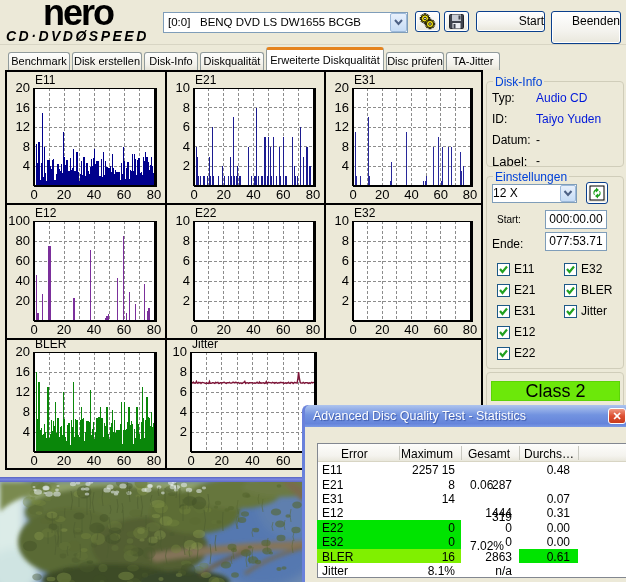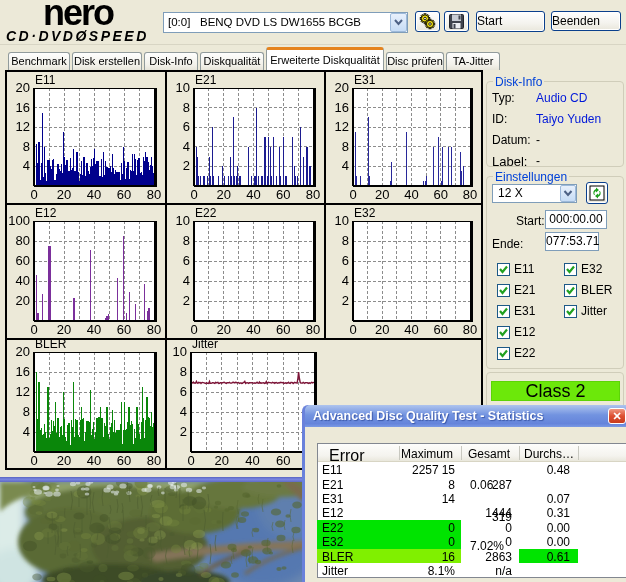--- a/index.html
+++ b/index.html
@@ -1,20 +1,20 @@
 <!DOCTYPE html>
 <html><head><meta charset="utf-8">
 <style>
 * { margin:0; padding:0; box-sizing:border-box; }
 body { width:626px; height:582px; overflow:hidden; position:relative;
   font-family:"Liberation Sans", sans-serif; background:#ece9d8; }
 .abs { position:absolute; }
 .btn { position:absolute; border:1px solid #0a3f8c; border-radius:3px;
   background:linear-gradient(#fff,#f4f3ee 60%,#e9e7dc); font-size:12px;
-  text-align:left; color:#000; box-shadow:inset 0 0 0 1px #fff; }
+  text-align:right; color:#000; box-shadow:inset 0 0 0 1px #fff; }
 .tab { position:absolute; top:52px; height:18px; border:1px solid #919b9c; border-bottom:none;
   border-radius:3px 3px 0 0; background:linear-gradient(#fefefd,#f2f1ea 70%,#e6e4d8);
   font-size:11px; text-align:center; line-height:17px; }
 .gbox { position:absolute; border:1px solid #d0cdba; border-radius:4px; }
 .glab { position:absolute; color:#0041d9; font-size:12px; background:#ece9d8; padding:0 2px; }
 .tbox { position:absolute; background:#fff; border:1px solid #7f9db9; font-size:12px; }
 </style></head>
 <body>
 
 <svg style="position:absolute;left:0;top:482px" width="360" height="100">
@@ -363,21 +363,21 @@
 <div class="btn" style="left:444px;top:11px;width:25px;height:21px">
 <svg width="23" height="19">
       <rect x="4.5" y="2.5" width="14" height="14" rx="1" fill="#40444e" stroke="#23252c"></rect>
 <rect x="7" y="2.5" width="9" height="6.5" fill="#c8ccd4"></rect>
       <rect x="13.5" y="3.5" width="2" height="4" fill="#40444e"></rect>
 <rect x="7.5" y="11" width="8" height="5.5" fill="#eceef2"></rect>
       <rect x="8.5" y="12" width="2" height="4.5" fill="#40444e"></rect>
     </svg></div>
 
 <div class="btn" style="left:476px;top:11px;width:69px;height:21px;line-height:19px">Start</div>
-<div class="btn" style="left:551px;top:11px;width:70px;height:20px;line-height:19px">Beenden</div>
+<div class="btn" style="left:551px;top:11px;width:70px;height:33px;line-height:19px">Beenden</div>
 
 <div class="abs" style="left:0;top:44px;width:626px;height:1px;background:#d8d5c4"></div>
 
 <div class="tab" style="left:8px;width:62px">Benchmark</div>
 <div class="tab" style="left:72px;width:70px">Disk erstellen</div>
 <div class="tab" style="left:144px;width:54px">Disk-Info</div>
 <div class="tab" style="left:200px;width:64px">Diskqualität</div>
 <div class="tab" style="left:266px;top:47px;width:118px;height:23px;background:#fff;border-top:3px solid #e5831e;line-height:20px;z-index:2">Erweiterte Diskqualität</div>
 <div class="tab" style="left:386px;width:58px">Disc prüfen</div>
 <div class="tab" style="left:446px;width:54px">TA-Jitter</div>
@@ -986,35 +986,35 @@
 <div class="abs" style="left:536px;top:91px;font-size:12px;color:#0018d9">Audio CD</div>
 <div class="abs" style="left:492px;top:112px;font-size:12px">ID:</div>
 <div class="abs" style="left:536px;top:112px;font-size:12px;color:#0018d9">Taiyo Yuden</div>
 <div class="abs" style="left:492px;top:133px;font-size:12px">Datum:</div>
 <div class="abs" style="left:536px;top:133px;font-size:12px">-</div>
 <div class="abs" style="left:492px;top:154px;font-size:13px">Label:</div>
 <div class="abs" style="left:536px;top:154px;font-size:12px">-</div>
 
 <div class="gbox" style="left:486px;top:176px;width:138px;height:193px"></div>
 <div class="glab" style="left:493px;top:170px">Einstellungen</div>
-<div class="tbox" style="left:492px;top:184px;width:85px;height:19px;line-height:17px;padding-left:5px">12 X</div>
+<div class="tbox" style="left:492px;top:184px;width:85px;height:19px;line-height:17px;">12 X</div>
 <div class="abs" style="left:560px;top:185px;width:16px;height:17px;border-radius:2px;background:linear-gradient(#e8f0fc,#c6dcf5);border:1px solid #9db9da">
 <svg width="14" height="15">
       <path d="M3.5 5 L7 9 L10.5 5" stroke="#4d6185" stroke-width="2" fill="none"></path>
     </svg></div>
 <div class="btn" style="left:586px;top:182px;width:22px;height:22px">
 <svg width="20" height="20">
       <rect x="3" y="3" width="14" height="14" fill="#fff" stroke="#000"></rect>
 <path d="M7 12 A4 4 0 0 1 9 6 l0-1.5 3 2.5 -3 2.5 0-1.5 A2.5 2.5 0 0 0 8 12 Z" fill="#1ca11c"></path>
 <path d="M13 8 A4 4 0 0 1 11 14 l0 1.5 -3-2.5 3-2.5 0 1.5 A2.5 2.5 0 0 0 12 8 Z" fill="#1ca11c"></path>
     </svg></div>
-<div class="abs" style="left:516px;top:214px;font-size:12px">Start:</div>
+<div class="abs" style="left:497px;top:214px;font-size:10px">Start:</div>
 <div class="tbox" style="left:545px;top:210px;width:62px;height:19px;line-height:17px;text-align:center">000:00.00</div>
 <div class="abs" style="left:492px;top:237px;font-size:12px">Ende:</div>
-<div class="tbox" style="left:545px;top:232px;width:54px;height:19px;line-height:17px;text-align:right">077:53.71</div>
+<div class="tbox" style="left:545px;top:232px;width:62px;height:19px;line-height:17px;text-align:center">077:53.71</div>
 <div style="position:absolute;left:497px;top:263px;width:13px;height:13px;background:#fff;border:1px solid #1d5987">
 <svg width="11" height="11" style="position:absolute;left:0;top:0">
       <path d="M2 5 L4.5 8 L9 2.5" stroke="#21a121" stroke-width="2.2" fill="none"></path>
     </svg>
   </div>
 <div style="position:absolute;left:514px;top:263px;font-size:12px;line-height:13px">E11</div>
 <div style="position:absolute;left:497px;top:284px;width:13px;height:13px;background:#fff;border:1px solid #1d5987">
 <svg width="11" height="11" style="position:absolute;left:0;top:0">
       <path d="M2 5 L4.5 8 L9 2.5" stroke="#21a121" stroke-width="2.2" fill="none"></path>
     </svg>
@@ -1055,26 +1055,26 @@
       <path d="M2 5 L4.5 8 L9 2.5" stroke="#21a121" stroke-width="2.2" fill="none"></path>
     </svg>
   </div>
 <div style="position:absolute;left:581px;top:305px;font-size:12px;line-height:13px">Jitter</div>
 
 <div class="gbox" style="left:486px;top:372px;width:138px;height:40px"></div>
 <div class="abs" style="left:491px;top:381px;width:129px;height:20px;background:#6ce80a;border:1px solid #5cd407;text-align:center;font-size:18px;line-height:19px">Class 2</div>
 
 <div class="abs" style="left:302px;top:405px;width:324px;height:177px;background:#ece9d8;border-left:3px solid #6981db;border-top:3px solid #6981db;border-radius:6px 0 0 0"></div>
 <div class="abs" style="left:305px;top:405px;width:321px;height:22px;border-radius:5px 0 0 0;background:linear-gradient(#aec4ee,#7293e0 45%,#6584db 85%,#7b9ae4)"></div>
-<div class="abs" style="left:313px;top:409px;font-size:12.5px;font-weight:bold;color:#fff;text-shadow:1px 1px 1px #3a57a8">Advanced Disc Quality Test - Statistics</div>
+<div class="abs" style="left:313px;top:409px;font-size:12.5px;font-weight:normal;color:#fff;text-shadow:1px 1px 1px #3a57a8">Advanced Disc Quality Test - Statistics</div>
 <div class="abs" style="left:608px;top:408px;width:18px;height:16px;border:1px solid #fff;border-radius:3px;background:linear-gradient(#ef9780,#dd4f32 50%,#c83c1e);color:#fff;font-size:11px;font-weight:bold;text-align:center;line-height:14px">✕</div>
 
 <div class="abs" style="left:317px;top:443px;width:309px;height:134.5px;background:#fff;border:1px solid #828790;border-right:none"></div>
 <div class="abs" style="left:318px;top:444px;width:308px;height:18px;background:linear-gradient(#fdfdfb,#f4f3ee 70%,#e9e7dc);border-bottom:1px solid #d8d5c4"></div>
-<div class="abs" style="left:329px;top:447px;font-size:16px">Error</div>
+<div class="abs" style="left:341px;top:447px;font-size:12px">Error</div>
 <div class="abs" style="left:355px;top:447px;width:98px;text-align:right;font-size:12px">Maximum</div>
 <div class="abs" style="left:412px;top:447px;width:98px;text-align:right;font-size:12px">Gesamt</div>
 <div class="abs" style="left:524px;top:447px;font-size:12px">Durchs…</div>
 <div class="abs" style="left:399px;top:446px;width:1px;height:14px;background:#c8c8c0"></div>
 <div class="abs" style="left:461px;top:446px;width:1px;height:14px;background:#c8c8c0"></div>
 <div class="abs" style="left:519px;top:446px;width:1px;height:14px;background:#c8c8c0"></div>
 <div class="abs" style="left:578px;top:446px;width:1px;height:14px;background:#c8c8c0"></div>
 <div style="position:absolute;left:322px;top:463.2px;font-size:12px">E11</div>
 <div style="position:absolute;left:355px;top:463.2px;width:100px;text-align:right;font-size:12px">15</div>
 <div style="position:absolute;left:412px;top:463.2px;width:100px;text-align:left;font-size:12px">2257</div>

